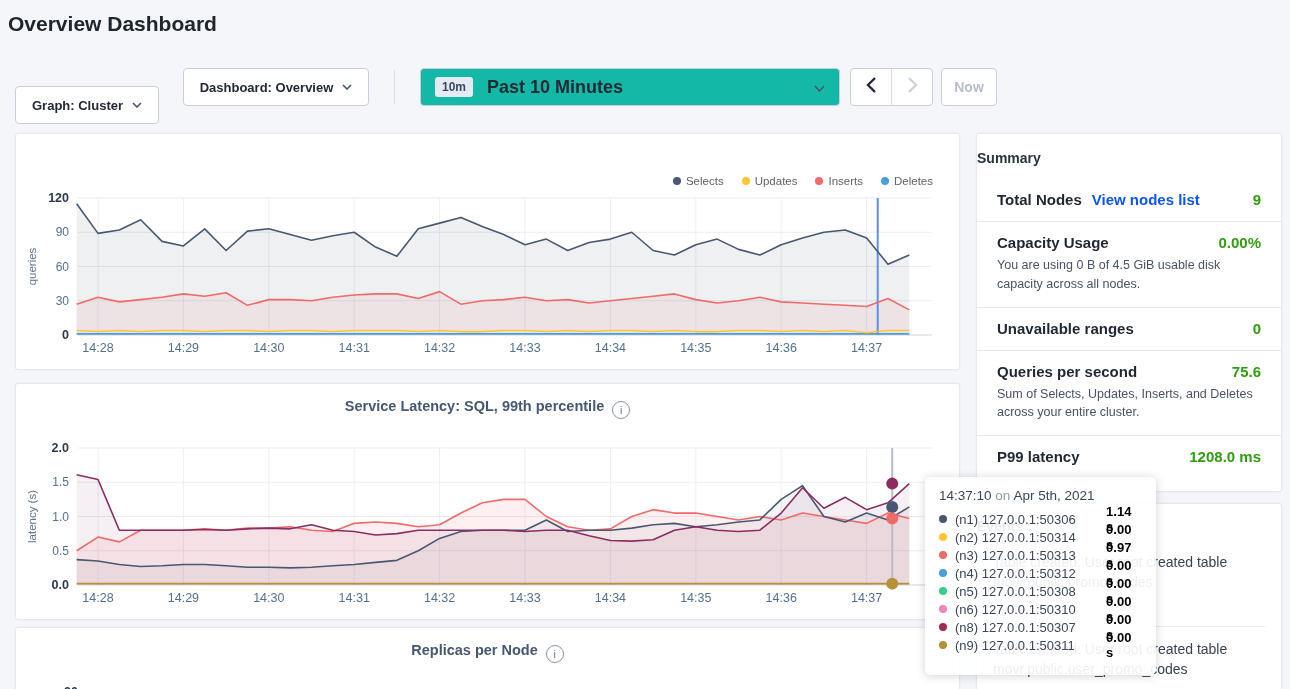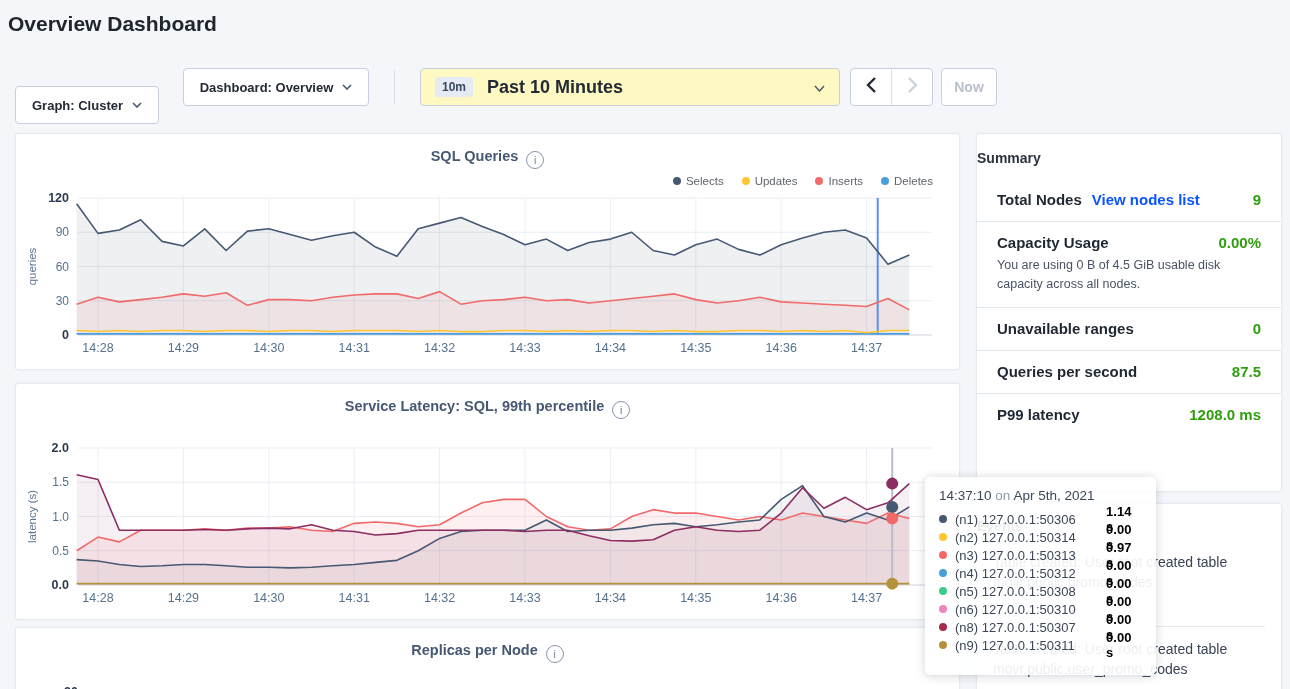--- a/index.html
+++ b/index.html
@@ -5,21 +5,21 @@
   html,body{margin:0;padding:0;}
   body{font-family:"Liberation Sans",sans-serif;background:#f4f6fa;}
   .page{position:relative;width:1290px;height:689px;overflow:hidden;background:#f4f6fa;}
   .page-title{position:absolute;left:8px;top:12px;font-size:21px;font-weight:600;color:#20262e;margin:0;}
   
   .btn{position:absolute;top:68px;height:38px;background:#fff;border:1px solid #c7cfde;border-radius:4px;
        display:flex;align-items:center;justify-content:center;font-size:13px;font-weight:700;color:#242a35;
        box-sizing:border-box;cursor:pointer;}
   .dd-caret{margin-left:9px;display:inline-flex;}
   .vdiv{position:absolute;left:394px;top:70px;width:1px;height:34px;background:#d9dee7;}
-  .time-sel{position:absolute;left:420px;top:68px;width:420px;height:38px;background:#fef9c3;border:1px solid #c7cfde;
+  .time-sel{position:absolute;left:420px;top:68px;width:420px;height:38px;background:#14b8a6;border:1px solid #c7cfde;
        border-radius:4px;display:flex;align-items:center;box-sizing:border-box;padding:0 14px;cursor:pointer;}
   .time-badge{background:#e6eaf2;border-radius:3px;font-size:12px;font-weight:700;color:#39485e;padding:3px 7px;margin-right:14px;}
   .time-label{font-size:18px;font-weight:700;color:#242a35;flex:1;text-align:left;}
   .arrow-group{position:absolute;left:850px;top:68px;height:38px;display:flex;border:1px solid #c7cfde;border-radius:4px;background:#fff;box-sizing:border-box;}
   .arrow-btn{width:40px;display:flex;align-items:center;justify-content:center;cursor:pointer;}
   .arrow-btn+.arrow-btn{border-left:1px solid #d9dee7;}
   .now-btn{left:941px;width:56px;color:#b9bfca;font-size:14px;cursor:default;}
   
   .card{position:absolute;background:#fff;border:1px solid #e5e9f0;border-radius:3px;box-shadow:0 0 2px rgba(56,76,108,0.08);box-sizing:border-box;}
   .chart-card{left:15px;width:945px;height:237px;}
@@ -105,23 +105,20 @@
             <path d="M2 1 L9 8 L2 15" stroke="#ccd2dc" stroke-width="2.4" fill="none"></path>
           </svg>
       </span>
     </div>
   </div>
   <div class="btn now-btn">
     <span>Now</span>
   </div>
 
   <div class="card chart-card" style="top:133px;">
-    <div class="chart-title">
-      <span>SQL Queries</span><span class="info-icon">i</span>
-    </div>
     <div class="legend">
       <span class="legend-item">
           <i class="dot" style="background: rgb(71, 88, 114);"></i>
           <span>Selects</span>
         </span>
       <span class="legend-item">
           <i class="dot" style="background: rgb(255, 197, 50);"></i>
           <span>Updates</span>
         </span>
       <span class="legend-item">
@@ -251,22 +248,23 @@
     </div>
     <div class="srow">
       <div class="srow-top">
         <span class="slabel">Unavailable ranges</span>
         <span class="svalue">0</span>
       </div>
     </div>
     <div class="srow">
       <div class="srow-top">
         <span class="slabel">Queries per second</span>
-        <span class="svalue">87.5</span>
-      </div>
+        <span class="svalue">75.6</span>
+      </div>
+      <p class="sdesc">Sum of Selects, Updates, Inserts, and Deletes across your entire cluster.</p>
     </div>
     <div class="srow">
       <div class="srow-top">
         <span class="slabel">P99 latency</span>
         <span class="svalue">1208.0 ms</span>
       </div>
     </div>
   </div>
 
   <div class="card events-card">

